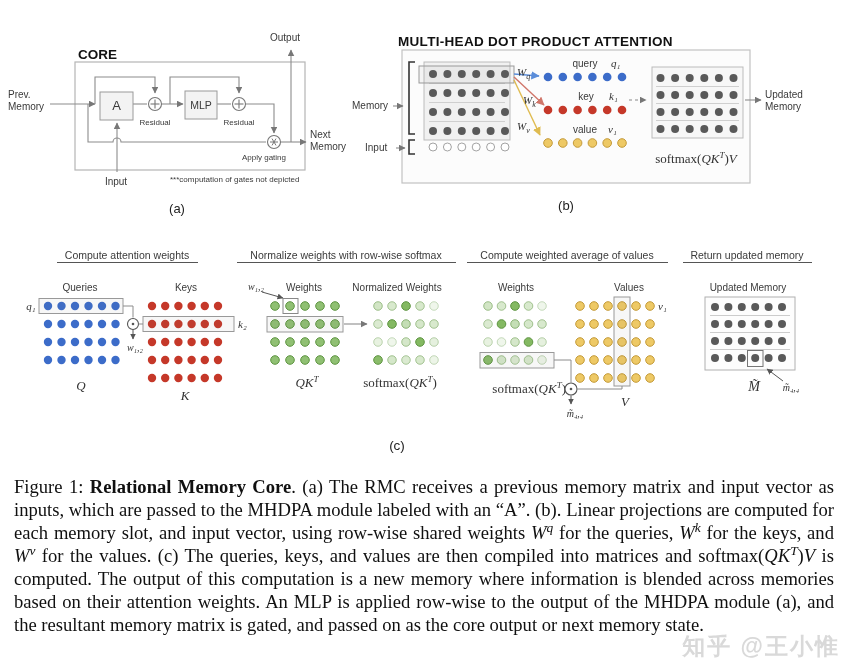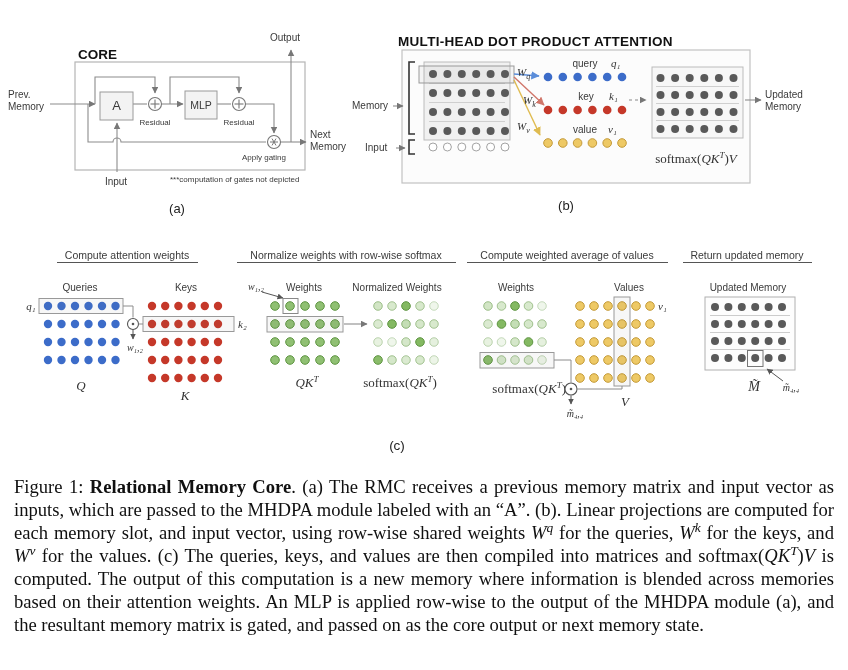--- a/index.html
+++ b/index.html
@@ -483,13 +483,14 @@
     <rect x="747.5" y="110.5" width="15.5" height="16" fill="none" stroke="#777"></rect>
     <text class="math" x="754" y="151" font-size="14" text-anchor="middle">M̃</text>
     <line x1="783" y1="141" x2="767" y2="129" stroke="#555" stroke-width="1" marker-end="url(#mc-d)"></line>
     <text class="math" x="791" y="151" font-size="10" text-anchor="middle">m̃₄,₄</text>
 
     <text class="tag" x="397" y="210" font-size="13.5" text-anchor="middle">(c)</text>
   </svg>
 
   <p id="caption"><span class="seg-p">Figure 1: </span><span class="seg-b">Relational Memory Core</span><span class="seg-p">. (a) The RMC receives a previous memory matrix and input vector as inputs, which are passed to the MHDPA module labeled with an “A”. (b). Linear projections are computed for each memory slot, and input vector, using row-wise shared weights </span><span class="seg-i">W</span><span class="seg-sup">q</span><span class="seg-p"> for the queries, </span><span class="seg-i">W</span><span class="seg-sup">k</span><span class="seg-p"> for the keys, and </span><span class="seg-i">W</span><span class="seg-sup">v</span><span class="seg-p"> for the values. (c) The queries, keys, and values are then compiled into matrices and softmax(</span><span class="seg-i">QK</span><span class="seg-sup">T</span><span class="seg-p">)</span><span class="seg-i">V</span><span class="seg-p"> is computed. The output of this computation is a new memory where information is blended across memories based on their attention weights. An MLP is applied row-wise to the output of the MHDPA module (a), and the resultant memory matrix is gated, and passed on as the core output or next memory state.</span></p>
 
+  <div id="watermark">知乎 @王小惟</div>
 </div>
 
 </body></html>

